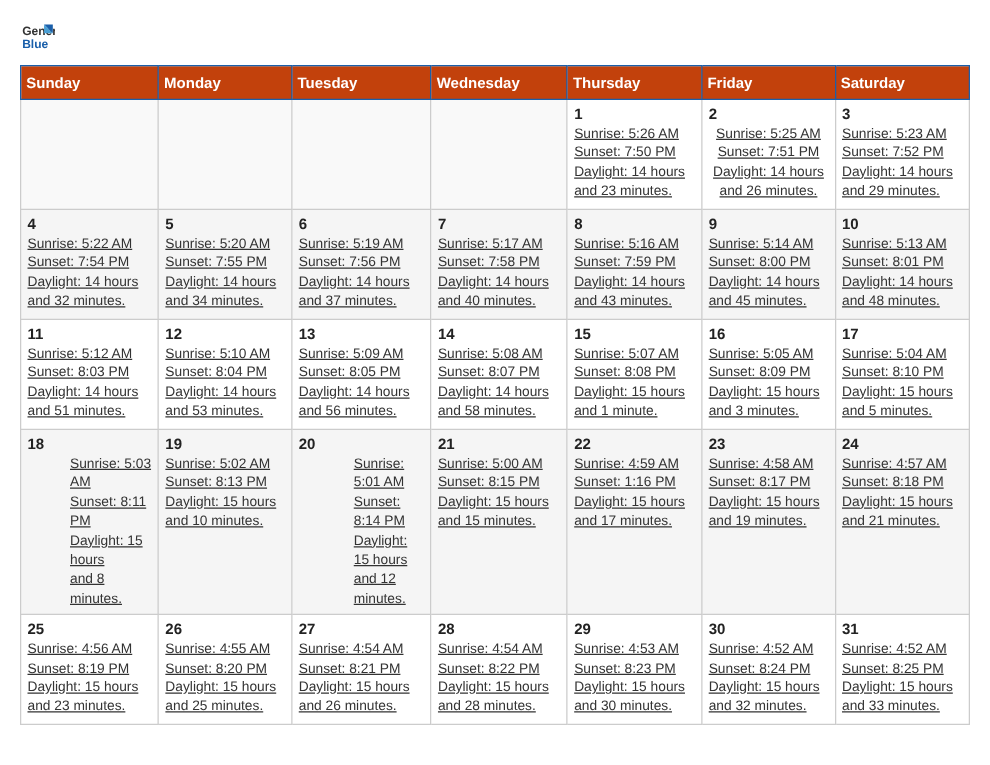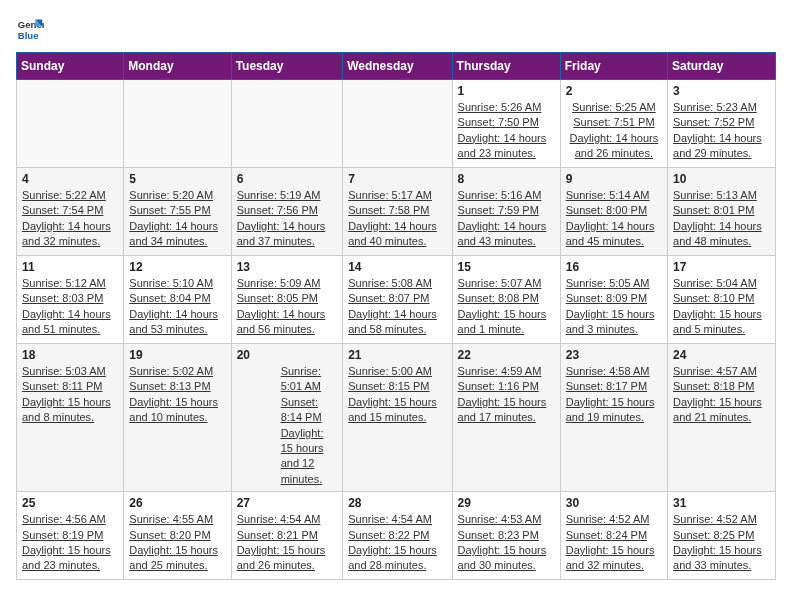--- a/index.html
+++ b/index.html
@@ -27,21 +27,21 @@
     }
     .title-block { text-align: right; }
     .month-title { font-size: 36px; color: #1a5faa; font-weight: bold; }
     .location { font-size: 14px; color: #555; }
     table {
       width: 100%;
       border-collapse: collapse;
       font-size: 11px;
     }
     thead tr th {
-      background: #701a75;
+      background: #c2410c;
       color: #fff;
       padding: 6px 4px;
       text-align: left;
       font-size: 12px;
       font-weight: bold;
       border: 1px solid #1a5faa;
     }
     tbody tr td {
       border: 1px solid #ccc;
       vertical-align: top;
@@ -227,21 +227,21 @@
           <span class="day-num">17</span>
           <div class="day-info" style="white-space: pre-line;">Sunrise: 5:04 AM
 Sunset: 8:10 PM
 Daylight: 15 hours
 and 5 minutes.</div>
         </td>
       </tr>
       <tr>
         <td>
           <span class="day-num">18</span>
-          <div class="day-info" style="white-space: pre-line;">Sunrise: 5:03 AM
+          <div class="day-info" style="white-space: pre-line; margin-left: 34px;">Sunrise: 5:03 AM
 Sunset: 8:11 PM
 Daylight: 15 hours
 and 8 minutes.</div>
         </td>
         <td>
           <span class="day-num">19</span>
           <div class="day-info" style="white-space: pre-line;">Sunrise: 5:02 AM
 Sunset: 8:13 PM
 Daylight: 15 hours
 and 10 minutes.</div>

